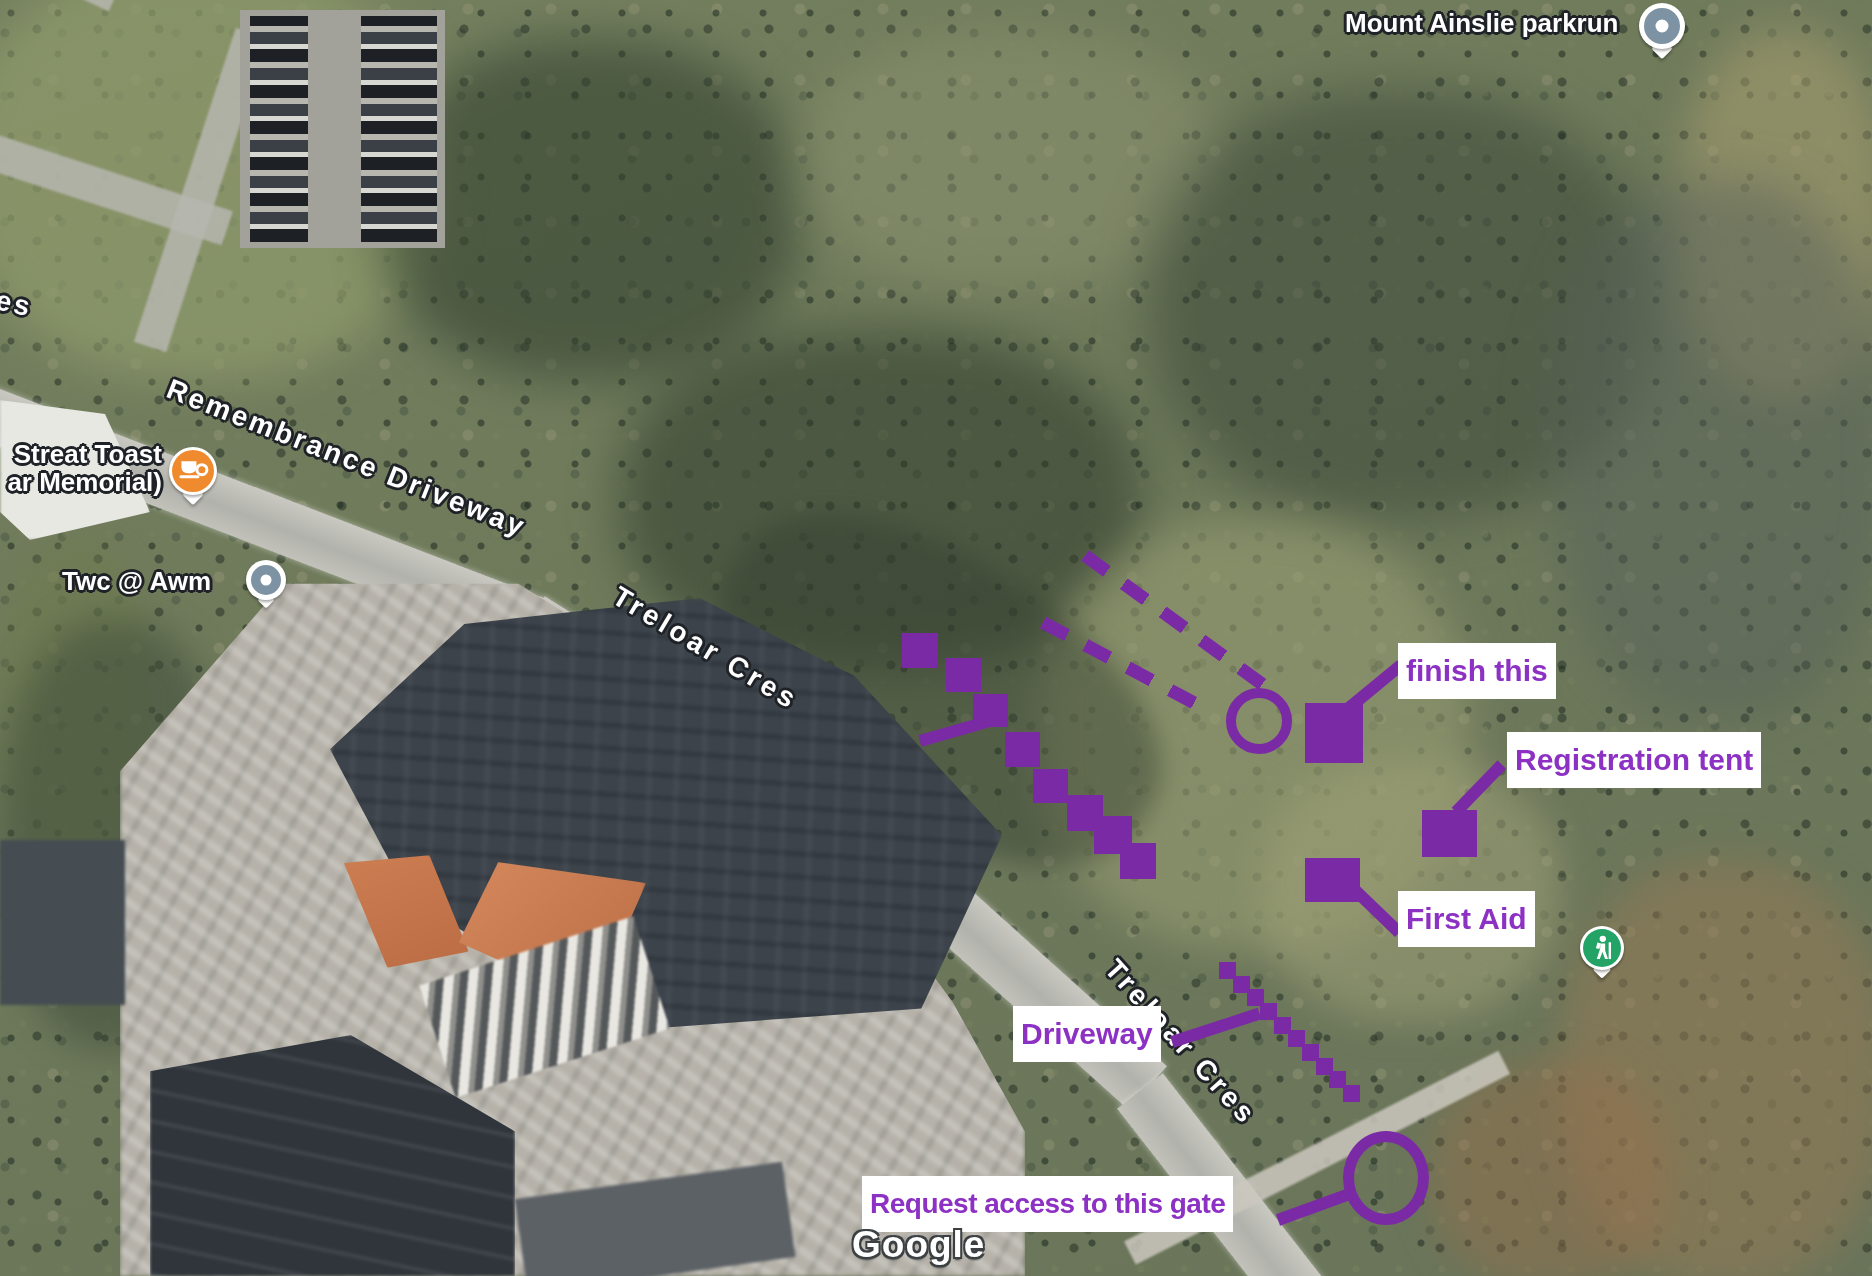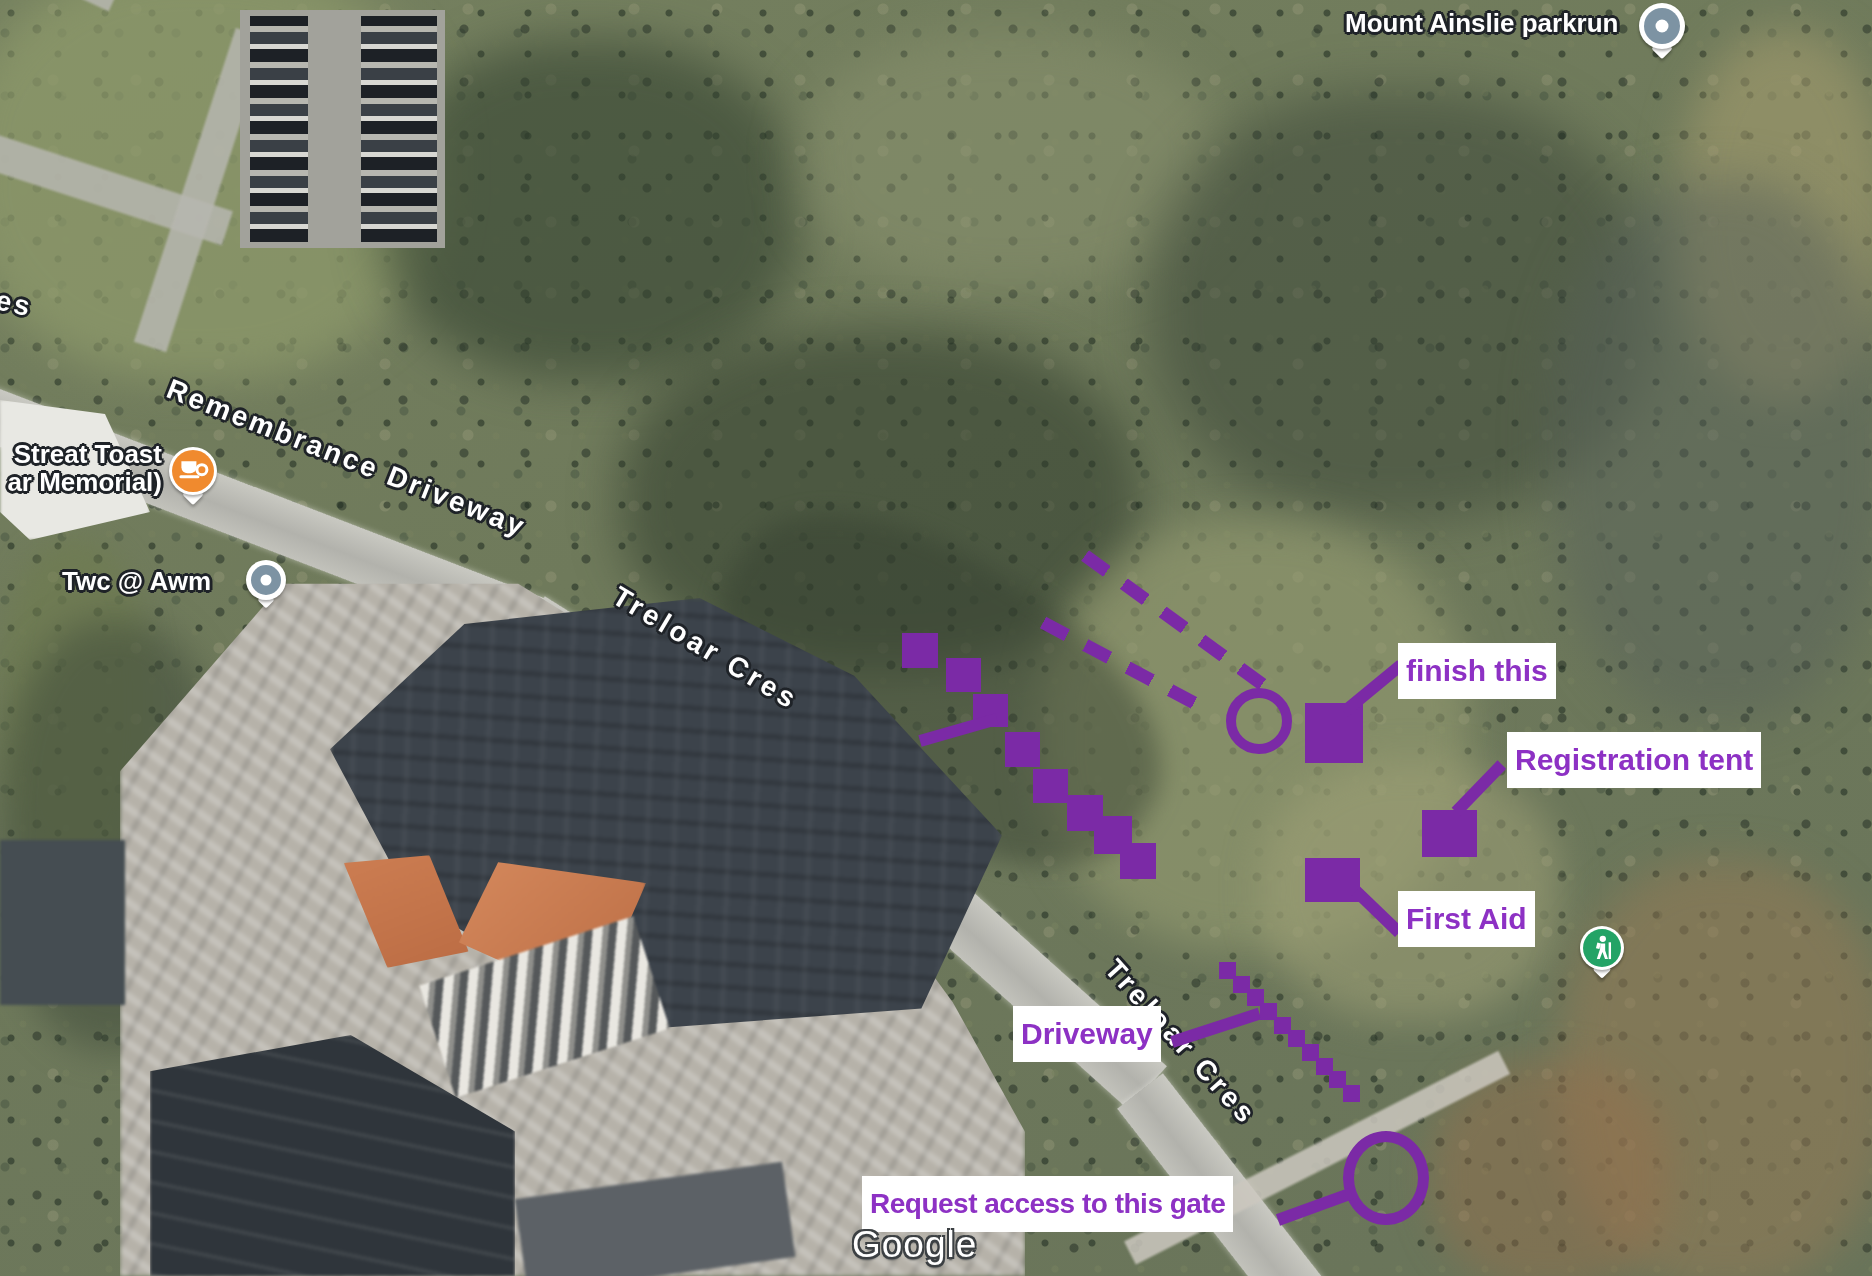--- a/index.html
+++ b/index.html
@@ -68,21 +68,21 @@
   .sq{position:absolute;background:#7b2aa6;}
   .zz{position:absolute;width:17px;height:17px;background:#7b2aa6;}
   .lead{position:absolute;height:12px;background:#7b2aa6;transform-origin:0 50%;}
   .dash{position:absolute;height:13px;transform-origin:0 50%;
     background:repeating-linear-gradient(90deg,#7b2aa6 0 27px,transparent 27px 48px);}
   .ring{position:absolute;border:10px solid #7b2aa6;border-radius:50%;box-sizing:border-box;background:transparent;}
   .plabel{position:absolute;background:#fff;color:#8d31c4;font-weight:700;font-size:30px;line-height:30px;
     padding:13px 8px;white-space:nowrap;}
   .plabel.small{font-size:28px;letter-spacing:-0.5px;text-align:center;}
   
-  .watermark{position:absolute;left:852px;top:1224px;font-size:37px;font-weight:400;color:#fff;letter-spacing:1px;
+  .watermark{position:absolute;left:852px;top:1224px;font-size:37px;font-weight:700;color:#fff;letter-spacing:1px;
     text-shadow:-2px -2px 0 #3c4043,2px -2px 0 #3c4043,-2px 2px 0 #3c4043,2px 2px 0 #3c4043,0 3px 2px #3c4043;}
 </style>
 </head>
 <body>
 
 <div class="map">
 
   <div class="terrain"></div>
 
   <div class="patch" style="left:-40px;top:-40px;width:480px;height:420px;background:rgba(141,154,107,.75);filter:blur(22px);"></div>

